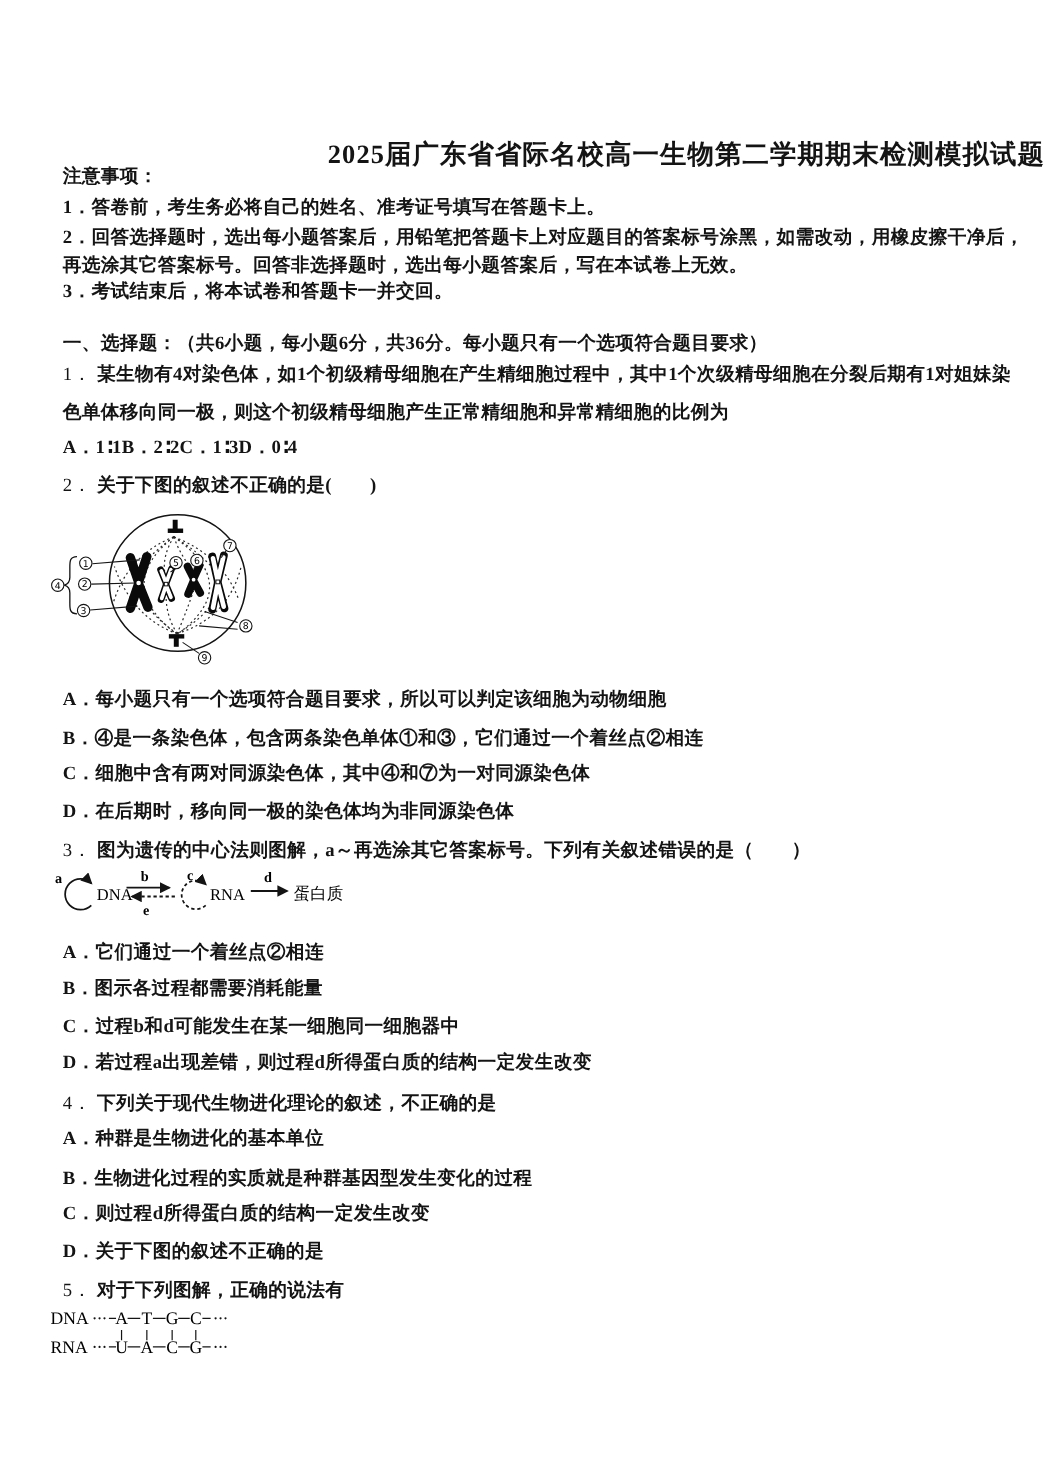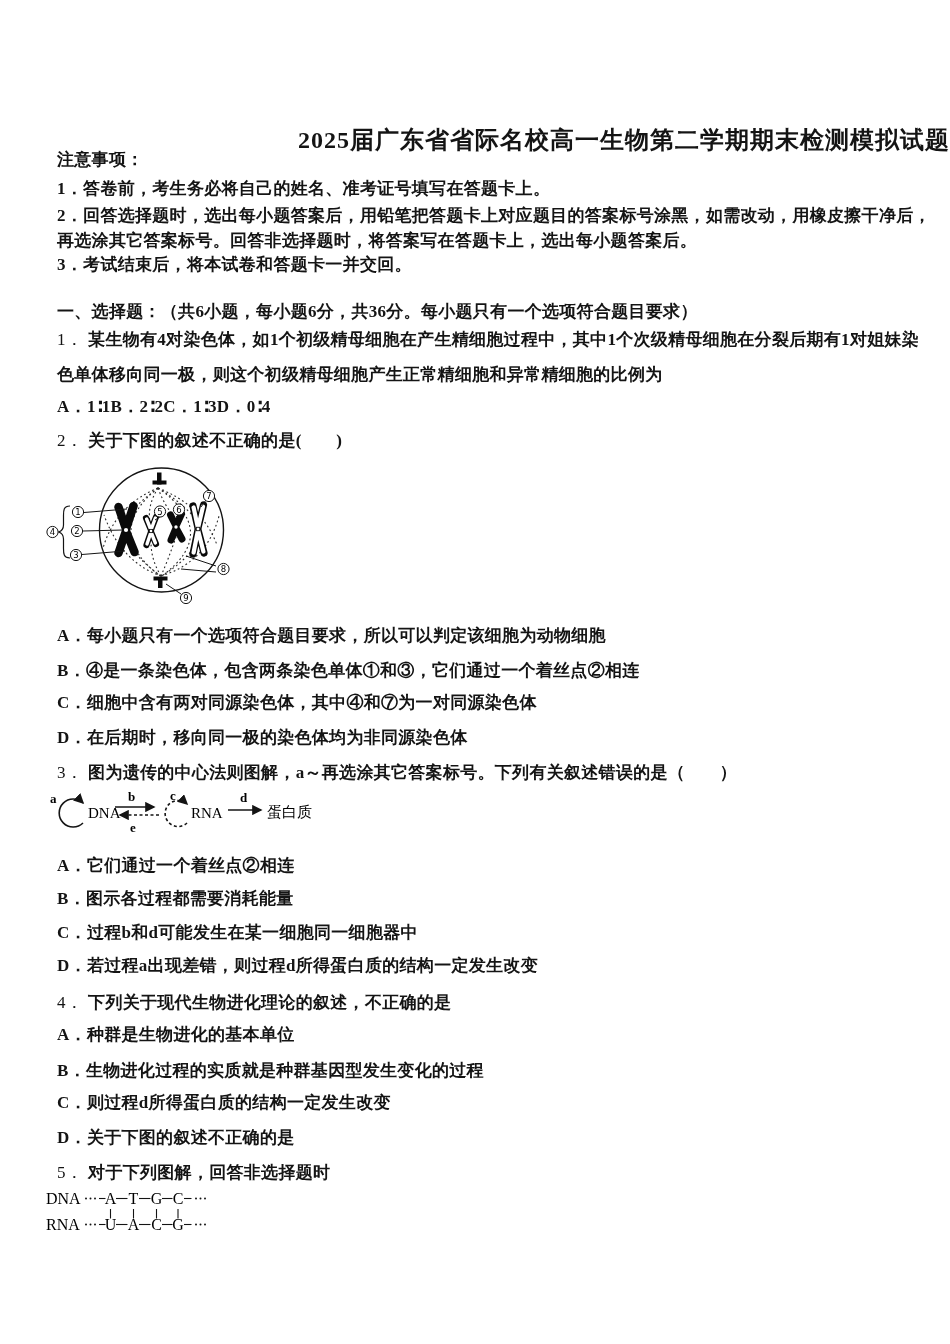--- a/index.html
+++ b/index.html
@@ -35,21 +35,21 @@
   .pln { stroke:#141414; stroke-width:1.1; }
 </style>
 </head>
 <body>
 
 <div class="title">2025届广东省省际名校高一生物第二学期期末检测模拟试题</div>
 
 <div class="ln" style="top:148px">注意事项：</div>
 <div class="ln" style="top:177px">1．答卷前，考生务必将自己的姓名、准考证号填写在答题卡上。</div>
 <div class="ln" style="top:204px">2．回答选择题时，选出每小题答案后，用铅笔把答题卡上对应题目的答案标号涂黑，如需改动，用橡皮擦干净后，</div>
-<div class="ln" style="top:229px">再选涂其它答案标号。回答非选择题时，将答案写在答题卡上，选出每小题答案后。</div>
+<div class="ln" style="top:229px">再选涂其它答案标号。回答非选择题时，选出每小题答案后，写在本试卷上无效。</div>
 <div class="ln" style="top:253px">3．考试结束后，将本试卷和答题卡一并交回。</div>
 
 <div class="ln" style="top:300px">一、选择题：（共6小题，每小题6分，共36分。每小题只有一个选项符合题目要求）</div>
 
 <div class="ln" style="top:328px"><span class="qnum">1．</span><span>某生物有4对染色体，如1个初级精母细胞在产生精细胞过程中，其中1个次级精母细胞在分裂后期有1对姐妹染</span></div>
 <div class="ln" style="top:363px">色单体移向同一极，则这个初级精母细胞产生正常精细胞和异常精细胞的比例为</div>
 <div class="ln" style="top:395px">A．1∶1B．2∶2C．1∶3D．0∶4</div>
 
 <div class="ln" style="top:429px"><span class="qnum">2．</span><span>关于下图的叙述不正确的是(　　)</span></div>
 
@@ -179,21 +179,21 @@
 <div class="ln" style="top:887px">B．图示各过程都需要消耗能量</div>
 <div class="ln" style="top:921px">C．过程b和d可能发生在某一细胞同一细胞器中</div>
 <div class="ln" style="top:954px">D．若过程a出现差错，则过程d所得蛋白质的结构一定发生改变</div>
 
 <div class="ln" style="top:991px"><span class="qnum">4．</span><span>下列关于现代生物进化理论的叙述，不正确的是</span></div>
 <div class="ln" style="top:1023px">A．种群是生物进化的基本单位</div>
 <div class="ln" style="top:1059px">B．生物进化过程的实质就是种群基因型发生变化的过程</div>
 <div class="ln" style="top:1091px">C．则过程d所得蛋白质的结构一定发生改变</div>
 <div class="ln" style="top:1126px">D．关于下图的叙述不正确的是</div>
 
-<div class="ln" style="top:1161px"><span class="qnum">5．</span><span>对于下列图解，回答非选择题时</span></div>
+<div class="ln" style="top:1161px"><span class="qnum">5．</span><span>对于下列图解，正确的说法有</span></div>
 
 <svg style="left:40px;top:1190px;width:225px;height:50px" viewBox="40 1190 225 50">
   <text class="pt" x="46" y="1204">DNA</text>
   <g fill="#141414">
     <circle cx="86" cy="1198.5" r="1"></circle>
       <circle cx="90.5" cy="1198.5" r="1"></circle>
       <circle cx="95" cy="1198.5" r="1"></circle>
     <circle cx="196" cy="1198.5" r="1"></circle>
       <circle cx="200.5" cy="1198.5" r="1"></circle>
       <circle cx="205" cy="1198.5" r="1"></circle>

